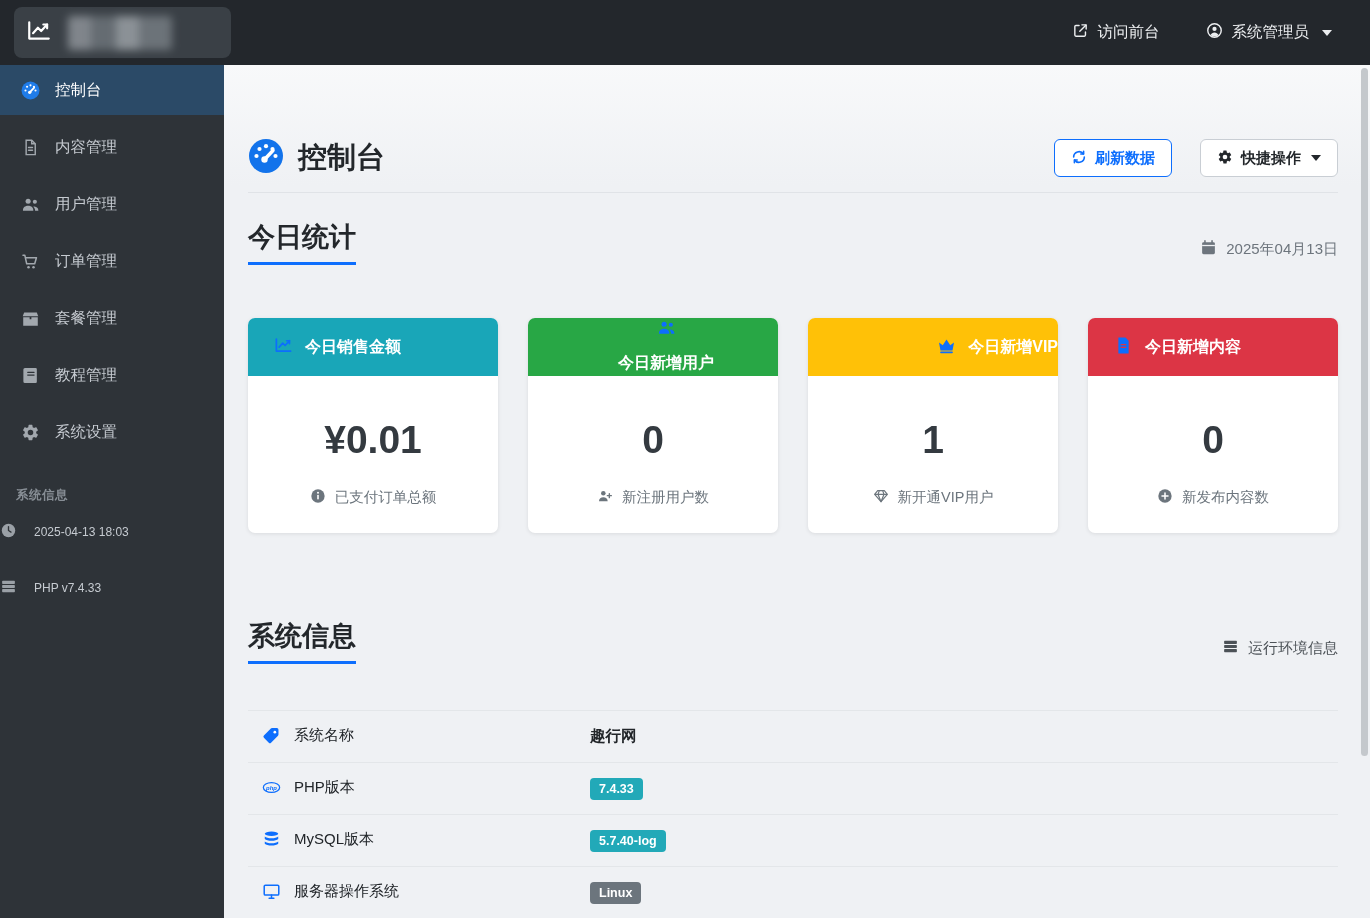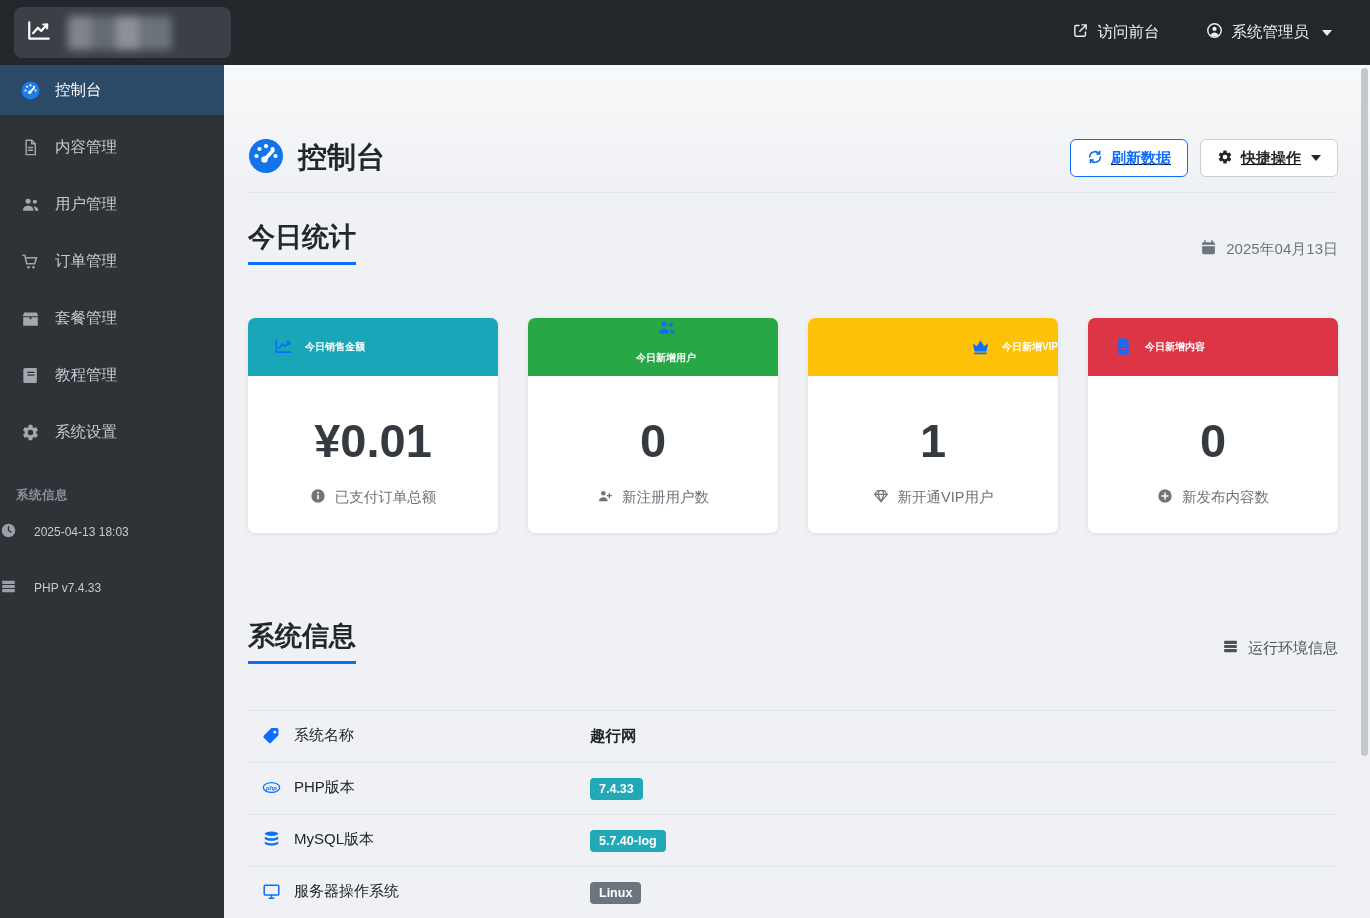--- a/index.html
+++ b/index.html
@@ -42,21 +42,21 @@
 
   
   .main { position:absolute; top:65px; left:224px; width:1146px; height:853px;
     padding:0 32px 0 24px; overflow:hidden;
     background:linear-gradient(180deg,#f8f9fa 0px,#eff1f4 120px); }
 
   .page-head { margin-top:71px; height:44px; display:flex; align-items:center; }
   .page-title { display:flex; align-items:center; gap:14px; }
   .page-title svg { width:36px; height:36px; }
   .page-title h1 { font-size:29px; font-weight:700; color:#23272b; }
-  .page-actions { margin-left:auto; display:flex; gap:12px;text-decoration:underline; }
+  .page-actions { margin-left:auto; display:flex; gap:28px; }
   .btn { height:38px; border-radius:6px; background:#fff; display:flex; align-items:center;
     gap:8px; padding:0 16px; font-size:15px; font-weight:600; cursor:pointer; }
   .btn svg { width:16px; height:16px; }
   .btn-refresh { border:1px solid #0d6efd; color:#0d6efd; }
   .btn-quick { border:1px solid #c9ced4; color:#23272b; }
   .btn-quick .caret { border-top-color:#23272b; margin-left:2px; }
   .head-divider { margin-top:12px; border:none; border-top:1px solid #e0e3e7; }
 
   .sec-head { display:flex; align-items:flex-end; justify-content:space-between; }
   .sec-title { display:inline-block; font-size:27px; font-weight:700; color:#23272b;
@@ -65,26 +65,26 @@
     color:#6d757d; font-size:15px; }
   .sec-side svg { width:17px; height:17px; }
   .sec-side.env { color:#4c5257; }
 
   .sec-today { margin-top:26px; }
   .cards { margin-top:53px; display:grid; grid-template-columns:repeat(4,1fr);
     gap:30px; }
   .card { height:215px; background:#fff; border-radius:7px;
     box-shadow:0 1px 4px rgba(0,0,0,.09); display:flex; flex-direction:column; }
   .card-head { height:58px; flex:0 0 auto; border-radius:7px 7px 0 0; display:flex;
-    align-items:center; gap:12px; padding-left:26px; color:#fff; font-size:10px; font-weight:700; }
+    align-items:center; gap:12px; padding-left:26px; color:#fff; font-size:16px; font-weight:700; }
   .card-head svg { width:19px; height:19px; color:#0d6efd; }
   .head-teal { background:#19a6b8; } .head-green { background:#28a745;flex-direction:column; }
   .head-yellow { background:#ffc107;justify-content:flex-end; } .head-red { background:#dc3545; }
   .card-value { flex:1; display:flex; align-items:center; justify-content:center;
-    font-size:47px; font-weight:700; color:#343a40; padding-top:16px; }
+    font-size:39px; font-weight:700; color:#343a40; padding-top:16px; }
   .card-foot { display:flex; align-items:center; justify-content:center; gap:9px;
     margin-bottom:26px; color:#6c757d; font-size:14.5px; }
   .card-foot svg { width:16px; height:16px; color:#6c757d; }
 
   .sec-sys { margin-top:85px; }
   .table { margin-top:46px; border-top:1px solid #e3e6e9; }
   .trow { height:52px; display:flex; align-items:center; border-bottom:1px solid #e3e6e9; }
   .tlabel { width:342px; display:flex; align-items:flex-start; gap:13px;
     padding-left:14px; color:#212529; font-size:15px; }
   .tlabel svg { width:19px; height:19px; color:#0d6efd; }

